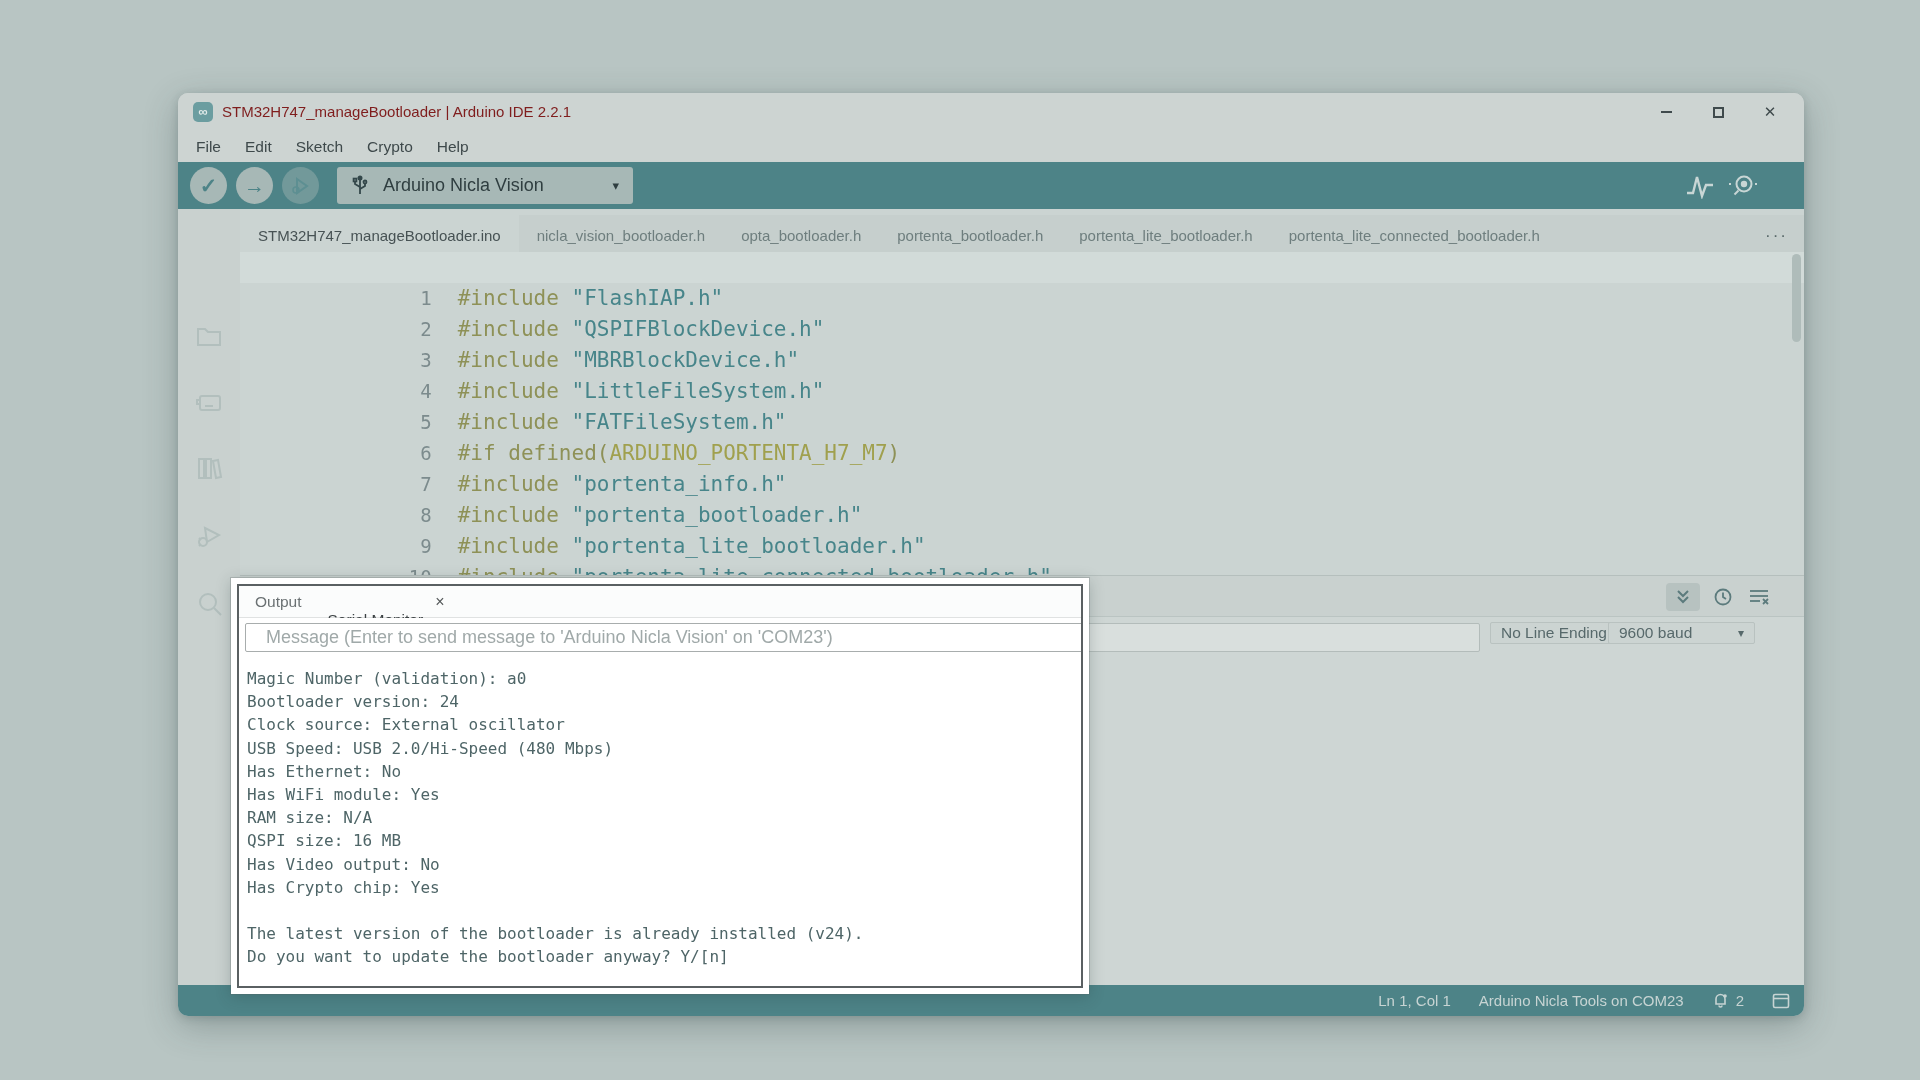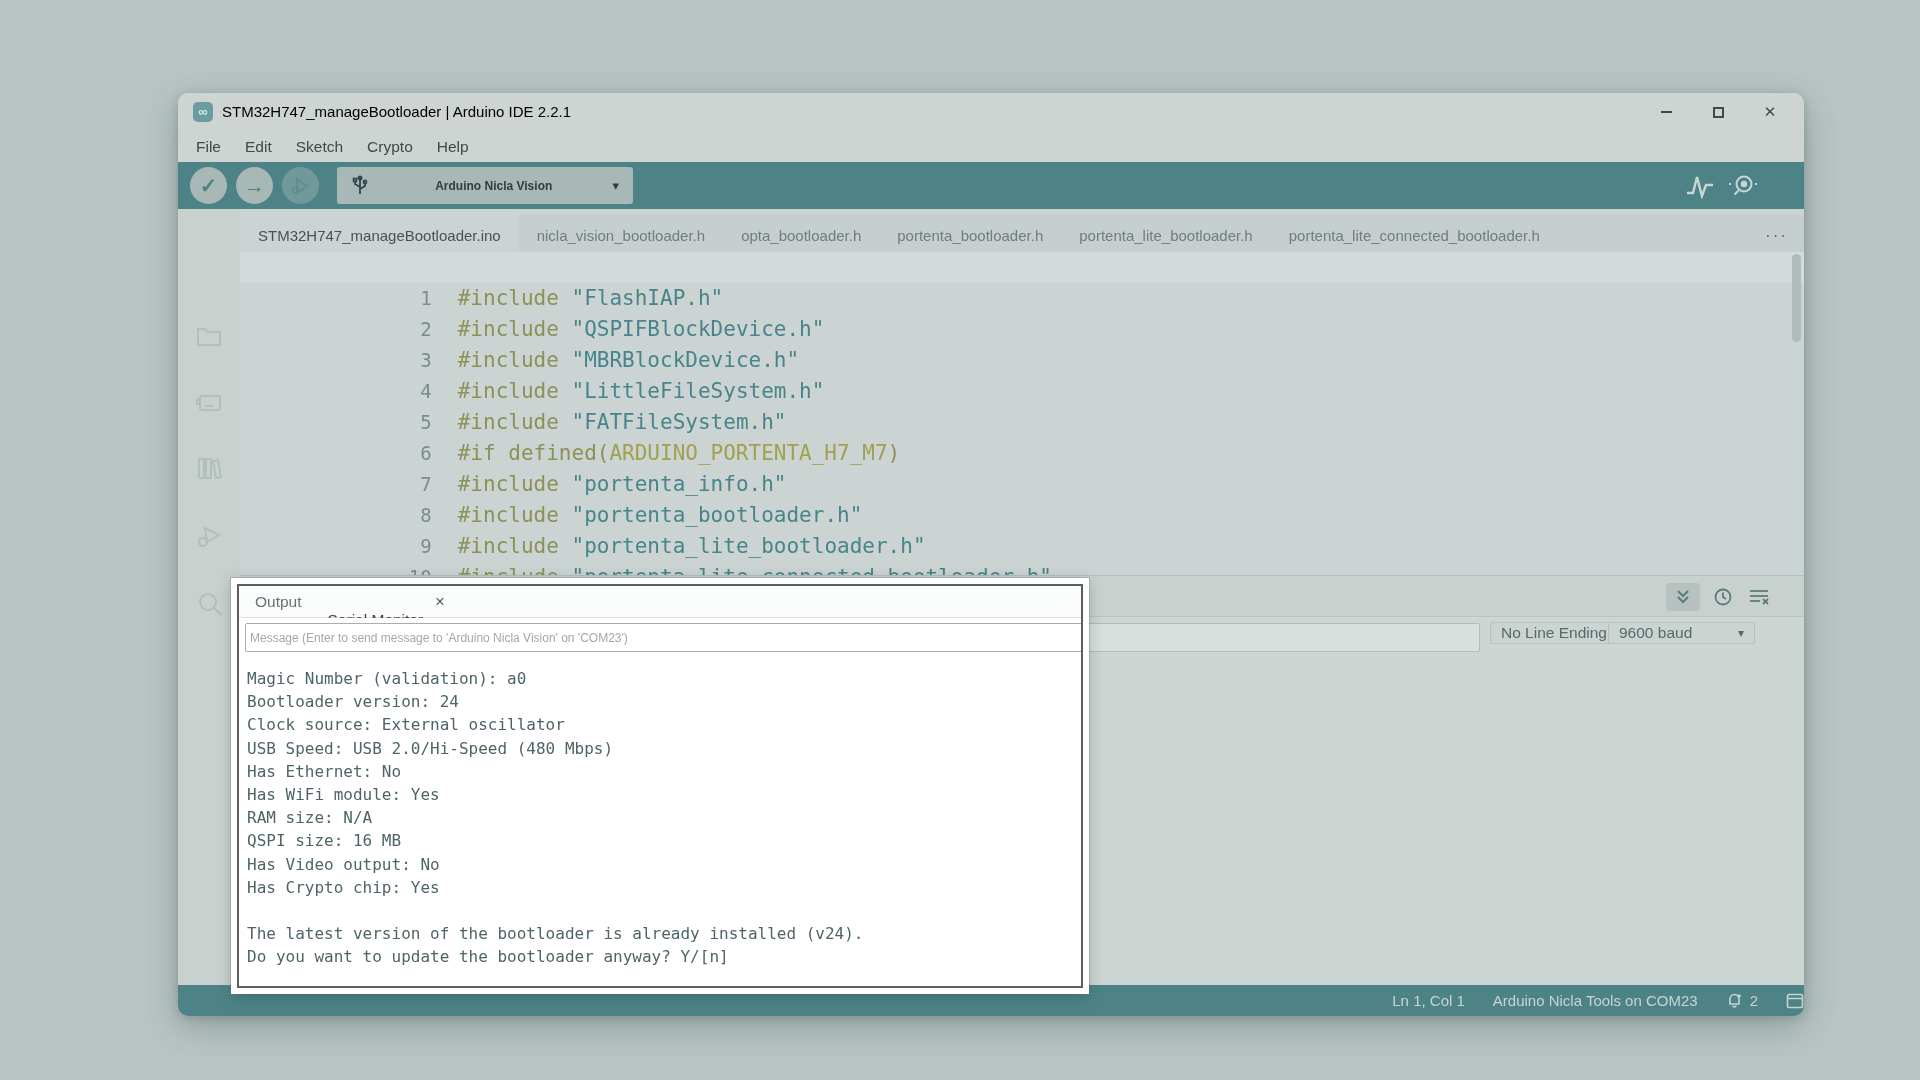--- a/index.html
+++ b/index.html
@@ -9,39 +9,39 @@
 
   
   .ide-window { position:absolute; left:178px; top:93px; width:1626px; height:923px;
     border-radius:10px; overflow:hidden; background:#cbd4d2;
     box-shadow:0 10px 34px rgba(40,60,60,.30), 0 2px 8px rgba(40,60,60,.18); }
 
   
   .titlebar { position:absolute; left:0; top:0; width:100%; height:38px; background:#cdd4d2; }
   .app-logo { position:absolute; left:15px; top:9px; width:20px; height:20px; border-radius:5px;
     background:#6b9da0; color:#dfe9e8; font-size:13px; font-weight:bold; text-align:center; line-height:20px; }
-  .win-title { position:absolute; left:44px; top:0; line-height:38px; font-size:15px; color:#000000; }
+  .win-title { position:absolute; left:44px; top:0; line-height:38px; font-size:15px; color:#7f1d1d; }
   .win-controls { position:absolute; right:8px; top:0; height:38px; display:flex; }
   .win-btn { width:52px; height:38px; display:flex; align-items:center; justify-content:center; color:#3f4a4c; font-size:15px; }
   .glyph-min { width:11px; height:0; border-top:2px solid #3f4a4c; display:block; }
   .glyph-max { width:11px; height:11px; border:2px solid #3f4a4c; display:block; }
 
   
   .menubar { position:absolute; left:0; top:38px; width:100%; height:31px; background:#cdd4d2; display:flex; padding-left:6px; }
   .menu-item { padding:0 12px; line-height:31px; font-size:15.5px; color:#3e494b;text-align:right; }
 
   
   .toolbar { position:absolute; left:0; top:69px; width:100%; height:47px; background:#4d8387; }
   .tb-btn { position:absolute; top:5px; width:37px; height:37px; border-radius:50%; background:#a7b8b6;
     display:flex; align-items:center; justify-content:center; color:#4d8387; font-size:21px; font-weight:bold; }
   .tb-verify { left:12px; } .tb-upload { left:58px; }
   .tb-debug  { left:104px; background:rgba(167,184,182,.42); }
   .board-selector { position:absolute; left:159px; top:5px; width:296px; height:37px; background:#a7b8b6;
     border-radius:3px; display:flex; align-items:center; padding:0 14px; }
-  .board-label { font-size:12px; font-weight:bold; color:#2f3e40; margin-left:14px; flex:1; text-align:center; }
+  .board-label { font-size:18px; font-weight:normal; color:#2f3e40; margin-left:14px; flex:1; }
   .board-caret { font-size:13px; color:#2f3e40; margin-left:8px; }
   .tb-right-icon { position:absolute; top:8px; width:36px; height:31px; display:flex; align-items:center; justify-content:center; }
   .tb-plotter { left:1504px; } .tb-monitor { left:1548px; }
 
   
   .sidebar { position:absolute; left:0; top:116px; width:62px; height:776px; background:#c9d1cf; }
   .side-icon { position:absolute; left:17px; width:28px; height:28px; }
   .side-icon svg { stroke:#b2bfbd; fill:none; stroke-width:2; }
 
   
@@ -70,35 +70,35 @@
   .pd-input-row { position:absolute; left:0; top:42px; right:0; height:42px; background:#ced6d4; }
   .pd-input { position:absolute; left:6px; top:6px; width:1234px; height:29px; background:#d9dfdd; border:1px solid #b3bcba; border-radius:2px; }
   .dropdown { position:absolute; top:5px; width:147px; height:22px; background:#ccd4d2; border:1px solid #b9c2c0; border-radius:2px;
     display:flex; align-items:center; padding:0 10px; font-size:15.5px; color:#57696b; }
   .dd-ending { left:1250px; } .dd-baud { left:1368px; }
   .dd-label { flex:1; } .dd-caret { font-size:12px; }
   .pd-output { position:absolute; left:0; top:84px; right:0; bottom:0; background:#ced6d4; }
 
   
   .statusbar { position:absolute; left:0; bottom:0; width:100%; height:31px; background:#4d8387;
-    display:flex; align-items:center; justify-content:flex-end; padding-right:0; gap:28px;
+    display:flex; align-items:center; justify-content:flex-end; padding-right:14px; gap:28px;
     font-size:15px; color:#c7d4d3; }
   .sb-group { display:flex; align-items:center; gap:7px; }
 
   
   .hl-frame { position:absolute; left:231px; top:578px; width:858px; height:416px; z-index:10;
     border:6px solid #ffffff; background:#fff; box-shadow:0 0 0 1px rgba(90,100,100,.25), 0 3px 14px rgba(30,50,50,.25); }
   .hl-inner { position:absolute; inset:0; border:2px solid #5a6062; overflow:hidden; background:#ffffff; display:flex; flex-direction:column; }
   .sm-tabs { height:32px; background:#fbfcfc; border-bottom:1px solid #e0e2e2; display:flex; align-items:center; padding-left:16px; flex:0 0 auto; }
   .sm-tab-output { font-size:15.5px; color:#6b7173; margin-right:26px; }
   .sm-tab-monitor { font-size:15.5px; color:#3c4244; font-weight:500;margin-top:36px; }
   .sm-close { font-size:16px; color:#55595a; margin-left:12px; }
   .sm-input-row { height:42px; position:relative; background:#ffffff; flex:0 0 auto; }
   .sm-input { position:absolute; left:6px; top:5px; width:1234px; height:29px; border:1px solid #a8adad; border-radius:2px;
-    padding-left:4px; font-size:12px; color:#3a4446; background:#fff; outline:none; font-family:"Liberation Sans",sans-serif; }
+    padding-left:20px; font-size:18px; color:#3a4446; background:#fff; outline:none; font-family:"Liberation Sans",sans-serif; }
   .sm-input::placeholder { color:#a0a9a9; }
   .sm-output { flex:1; background:#fff; }
   .sm-output pre { margin:0; padding:7px 0 0 8px; font-family:"DejaVu Sans Mono", monospace;
     font-size:16px; line-height:23.2px; color:#4e6567; }
 
   svg { display:block; }
 </style>
 </head>
 <body>
 

